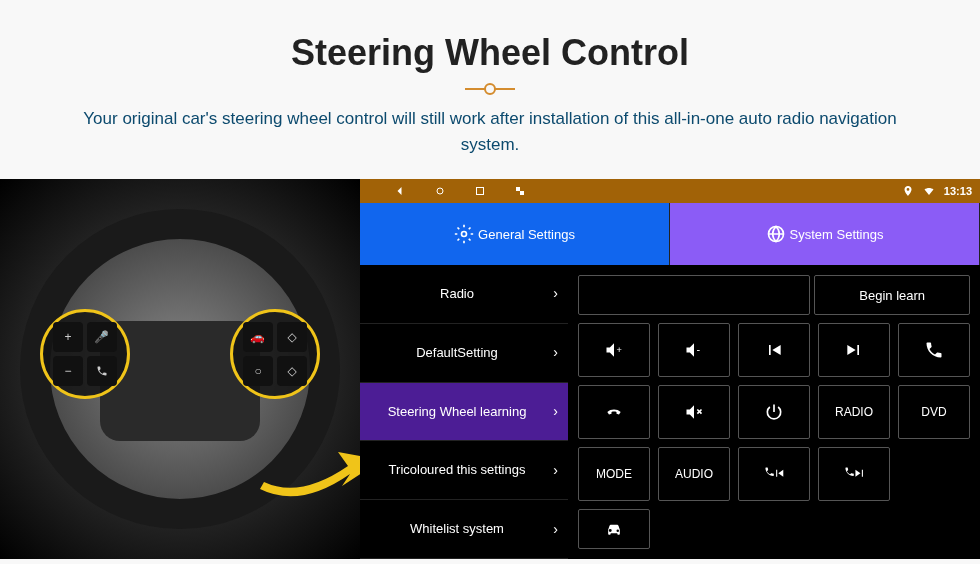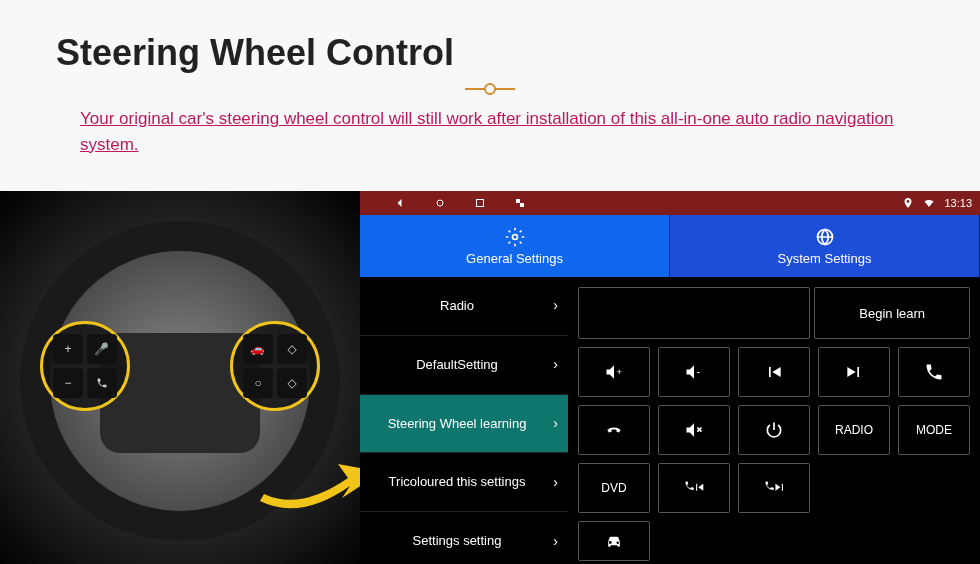--- a/index.html
+++ b/index.html
@@ -4,22 +4,22 @@
 <style>
   * { margin: 0; padding: 0; box-sizing: border-box; }
   body {
     width: 980px;
     height: 564px;
     font-family: Arial, sans-serif;
     background: #f8f8f8;
     overflow: hidden;
   }
   .header-area {
-    text-align: left;
-    padding: 32px 56px 18px;
+    text-align: center;
+    padding: 32px 40px 18px;
   }
   .title {
     font-size: 36px;
     font-weight: bold;
     color: #222;
   }
   .accent-line {
     width: 50px;
     height: 2px;
     background: #d48c2e;
@@ -31,25 +31,24 @@
     position: absolute;
     width: 8px; height: 8px;
     border: 2px solid #d48c2e;
     border-radius: 50%;
     background: #f8f8f8;
     left: 50%; top: 50%;
     transform: translate(-50%, -50%);
   }
   .subtitle {
     font-size: 17px;
-    color: #be185d;
+    color: #0c4a6e;
     line-height: 1.5;
     max-width: 820px;
-    margin: 16px auto;
-    text-decoration: underline;
+    margin: 4px auto;
   }
   .device-area {
     display: flex;
     height: 380px;
     background: #000;
   }
   .wheel-side {
     width: 360px;
     position: relative;
     background: radial-gradient(circle at 50% 50%, #555 0%, #222 60%, #000 100%);
@@ -104,57 +103,58 @@
     pointer-events: none;
   }
   .screen-side {
     flex: 1;
     background: #000;
     display: flex;
     flex-direction: column;
   }
   .android-bar {
     height: 24px;
-    background: #7f1d1d;
+    background: #a16207;
     display: flex;
     align-items: center;
     color: #fff;
     font-size: 11px;
     padding: 0 8px;
+    font-weight: bold;
   }
   .android-bar .nav-icons {
     display: flex;
     gap: 28px;
     margin-left: 26px;
     align-items: center;
   }
   .android-bar .status-icons {
     margin-left: auto;
     display: flex;
     gap: 8px;
     align-items: center;
   }
   .tabs-row {
     display: flex;
     height: 62px;
   }
   .tab {
     flex: 1;
     display: flex;
-    flex-direction: column;
+    flex-direction: row;
     align-items: center;
     justify-content: center;
     gap: 4px;
     color: #fff;
     font-size: 13px;
     border-right: 1px solid #222;
     text-align: center;
   }
   .tab.active { background: #1166ee; }
-  .tab:not(.active) { background: #1d4ed8; }
+  .tab:not(.active) { background: #8b5cf6; }
   .tab svg { width: 20px; height: 20px; }
   .content-row {
     flex: 1;
     display: flex;
   }
   .menu-col {
     width: 208px;
     display: flex;
     flex-direction: column;
   }
@@ -164,38 +164,38 @@
     align-items: center;
     justify-content: center;
     color: #fff;
     font-size: 13px;
     border-bottom: 1px solid #222;
     position: relative;
     padding: 0 26px 0 12px;
     text-align: center;
     line-height: 1.2;
   }
-  .menu-item.active { background: #0f766e; justify-content: center; }
+  .menu-item.active { background: #4c1d95; justify-content: center; }
   .menu-item .chev {
     position: absolute;
     right: 10px;
     font-size: 14px;
     color: #fff;
   }
   .grid-col {
     flex: 1;
     padding: 10px 10px;
     display: flex;
     flex-direction: column;
     gap: 8px;
   }
   .grid-top {
     display: flex;
     gap: 4px;
-    height: 52px;
+    height: 40px;
   }
   .empty-box {
     flex: 1.5;
     border: 1px solid #555;
     border-radius: 2px;
   }
   .begin-btn {
     flex: 1;
     border: 1px solid #555;
     border-radius: 2px;
@@ -323,21 +323,21 @@
         </div>
         <div class="menu-item active">
           <span>Steering Wheel learning</span>
           <span class="chev">›</span>
         </div>
         <div class="menu-item">
           <span>Tricoloured this settings</span>
           <span class="chev">›</span>
         </div>
         <div class="menu-item">
-          <span>Settings setting</span>
+          <span>Whitelist system</span>
           <span class="chev">›</span>
         </div>
       </div>
 
       <div class="grid-col">
         <div class="grid-top">
           <div class="empty-box"></div>
           <div class="begin-btn">
             <span>Begin learn</span>
           </div>
@@ -385,25 +385,28 @@
           </div>
           <div class="grid-btn">
             <svg viewBox="0 0 24 24" fill="none" stroke="#fff" stroke-width="2">
                 <path d="M12 3v9m5-6a8 8 0 11-10 0"></path>
               </svg>
           </div>
           <div class="grid-btn">
             <span>RADIO</span>
           </div>
           <div class="grid-btn">
+            <span>DVD</span>
+          </div>
+
+          <div class="grid-btn">
             <span>MODE</span>
           </div>
-
-          <div class="grid-btn">
-            <span>DVD</span>
+          <div class="grid-btn">
+            <span>AUDIO</span>
           </div>
           <div class="grid-btn">
             <svg viewBox="0 0 28 24" fill="#fff">
                 <path d="M4 8c1 2 2.5 3.4 4.5 4.5l1.5-1.5c.2-.2.5-.2.7-.1.7.3 1.5.4 2.3.4.4 0 .7.3.7.7v2c0 .4-.3.7-.7.7C7 14.7 2 9.7 2 3.7c0-.4.3-.7.7-.7h2c.4 0 .7.3.7.7 0 .8.1 1.6.4 2.3.1.2 0 .5-.2.7L4 8z"></path>
                 <path d="M17 6h1.5v10H17zM27 6l-7 5 7 5z"></path>
               </svg>
           </div>
           <div class="grid-btn">
             <svg viewBox="0 0 28 24" fill="#fff">
                 <path d="M4 8c1 2 2.5 3.4 4.5 4.5l1.5-1.5c.2-.2.5-.2.7-.1.7.3 1.5.4 2.3.4.4 0 .7.3.7.7v2c0 .4-.3.7-.7.7C7 14.7 2 9.7 2 3.7c0-.4.3-.7.7-.7h2c.4 0 .7.3.7.7 0 .8.1 1.6.4 2.3.1.2 0 .5-.2.7L4 8z"></path>

